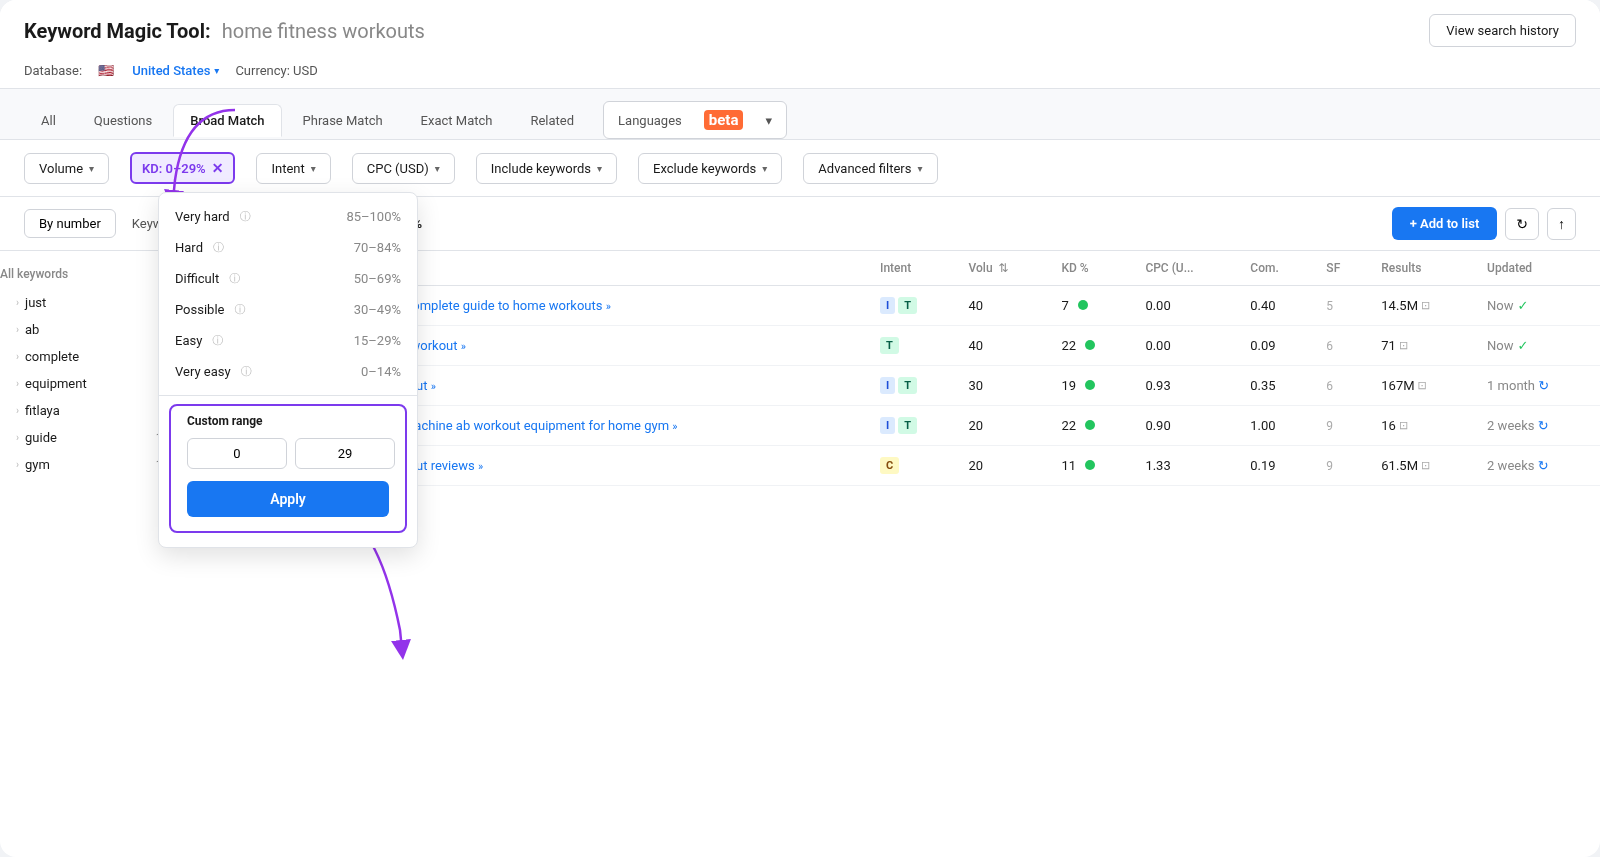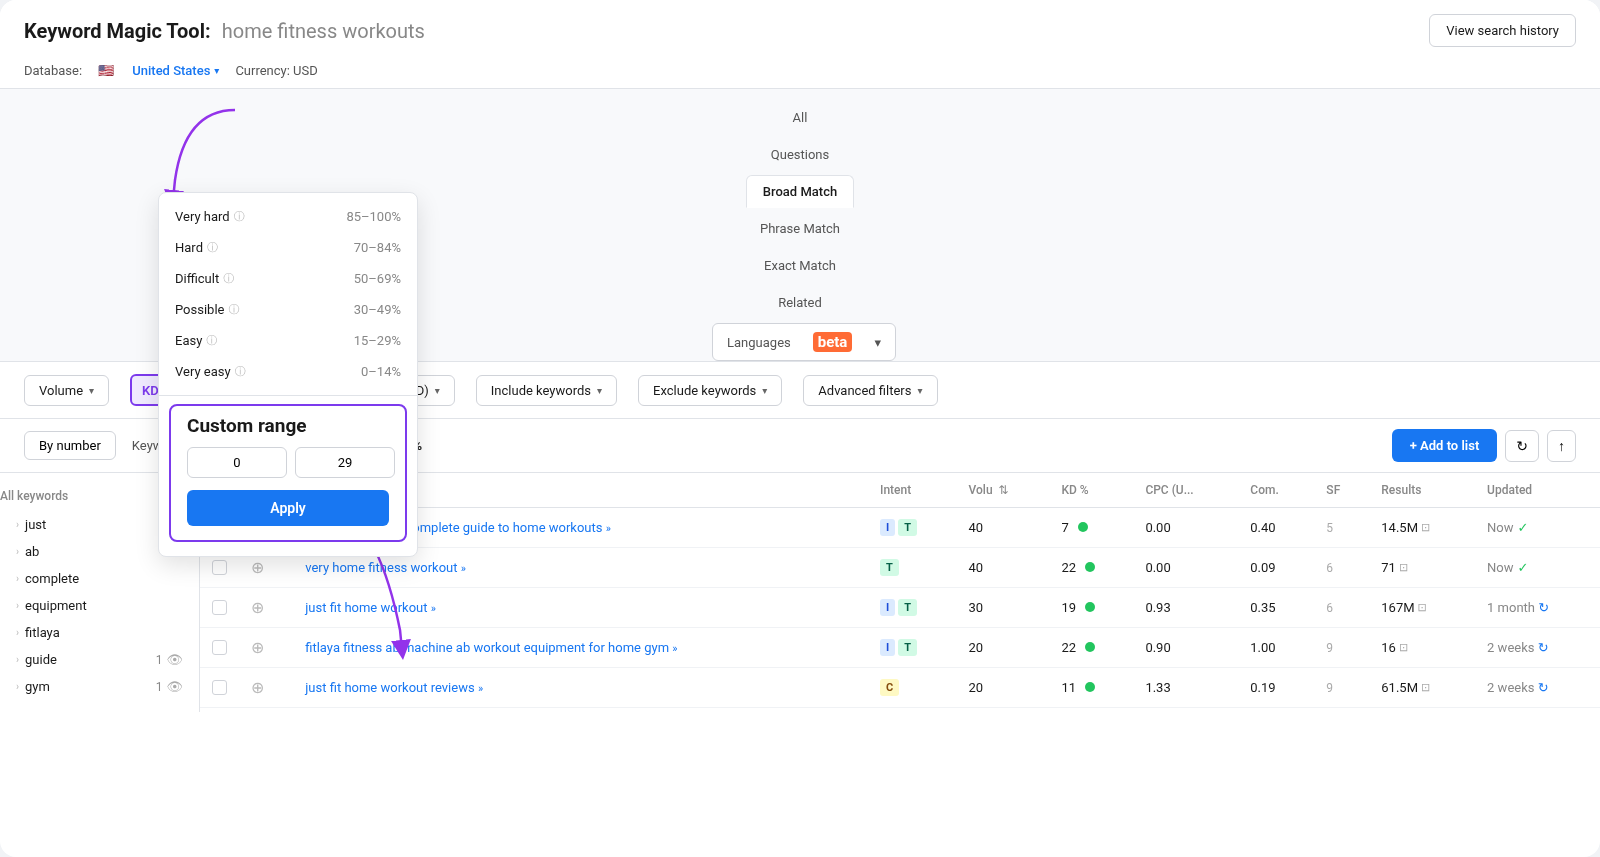--- a/index.html
+++ b/index.html
@@ -8,21 +8,21 @@
 
     
     .header { background: #fff; padding: 14px 24px 0 24px; border-bottom: 1px solid #e0e3e8; }
     .header-top { display: flex; justify-content: space-between; align-items: center; padding-bottom: 10px; }
     .view-history-btn { background: #fff; border: 1px solid #d0d3d9; border-radius: 6px; padding: 8px 16px; font-size: 13px; color: #1a1a1a; cursor: pointer; }
     .db-row { display: flex; align-items: center; gap: 16px; padding: 6px 0 10px 0; font-size: 13px; color: #555; }
     .db-link { color: #1877f2; font-weight: 500; display: flex; align-items: center; gap: 4px; cursor: pointer; }
     .db-link .chevron { font-size: 10px; }
 
     
-    .tabs-row { display: flex; align-items: center; gap: 4px; padding: 12px 24px 0 24px; background: #f8f9fb; border-bottom: 1px solid #e0e3e8; flex-direction: column; }
+    .tabs-row { display: flex; align-items: center; gap: 4px; padding: 12px 24px 0 24px; background: #f8f9fb; border-bottom: 1px solid #e0e3e8; }
     .tab { padding: 8px 16px; border-radius: 6px 6px 0 0; font-size: 13px; cursor: pointer; border: 1px solid transparent; background: transparent; color: #555; white-space: nowrap; }
     .tab.active { background: #fff; border: 1px solid #e0e3e8; border-bottom: 1px solid #fff; color: #1a1a1a; font-weight: 500; }
     .languages-tab { display: flex; align-items: center; gap: 22px; padding: 8px 14px; border: 1px solid #d0d3d9; border-radius: 6px; background: #fff; color: #555; cursor: pointer; margin-left: 8px; }
     .beta-badge { background: #ff6b35; color: #fff; font-size: 15px; font-weight: 700; border-radius: 4px; padding: 1px 5px; }
 
     
     .filters-row { display: flex; align-items: center; gap: 21px; padding: 12px 24px; background: #fff; border-bottom: 1px solid #e0e3e8; }
     .filter-btn { display: flex; align-items: center; gap: 6px; padding: 7px 14px; border: 1px solid #d0d3d9; border-radius: 6px; background: #fff; font-size: 13px; color: #1a1a1a; cursor: pointer; white-space: nowrap; }
     .filter-btn .chevron { font-size: 10px; color: #666; }
     .filter-btn-active { border: 2px solid #7c3aed; background: #f0ebff; color: #7c3aed; font-weight: 600; display: flex; align-items: center; gap: 6px; padding: 6px 10px; border-radius: 6px; cursor: pointer; }
@@ -71,26 +71,26 @@
     .updated-now { color: #888; display: flex; align-items: center; gap: 4px; }
     .check-green { color: #22c55e; }
     .refresh-blue { color: #1877f2; cursor: pointer; }
     .checkbox-cell { width: 30px; }
     .cb { width: 15px; height: 15px; border: 1.5px solid #d0d3d9; border-radius: 3px; cursor: pointer; }
     .add-circle { color: #bbb; font-size: 16px; cursor: pointer; }
 
     
     .kd-dropdown { position: absolute; left: 158px; top: 192px; width: 260px; background: #fff; border: 1px solid #e0e3e8; border-radius: 8px; box-shadow: 0 8px 24px rgba(0,0,0,0.12); z-index: 100; padding: 8px 0; }
     .kd-option { display: flex; align-items: center; justify-content: space-between; padding: 8px 16px; font-size: 13px; color: #1a1a1a; cursor: pointer; }
-    .kd-option-label { display: flex; align-items: center; gap: 4px; }
+    .kd-option-label { display: flex; align-items: center; gap: 10px; }
     .info-icon { color: #bbb; font-size: 11px; }
     .kd-pct { color: #888; font-size: 13px; }
     .kd-divider { border: none; border-top: 1px solid #e0e3e8; margin: 8px 0; }
     .custom-range-section { padding: 8px 16px 14px 16px; border: 2px solid #7c3aed; border-radius: 8px; margin: 6px 10px; }
-    .custom-range-title { font-size: 19px; font-weight: 700; color: #1a1a1a; margin-bottom: 10px; }
+    .custom-range-title { font-size: 12px; font-weight: 700; color: #1a1a1a; margin-bottom: 10px; }
     .custom-range-inputs { display: flex; gap: 8px; margin-bottom: 12px; }
     .custom-range-input { width: 100px; padding: 7px 10px; border: 1px solid #d0d3d9; border-radius: 6px; font-size: 13px; text-align: center; }
     .apply-btn { width: 100%; background: #1877f2; color: #fff; border: none; border-radius: 6px; padding: 10px; font-size: 14px; font-weight: 600; cursor: pointer; }
     .arrow-svg { position: absolute; pointer-events: none; }
   </style>
 </head>
 <body>
 
 <div class="page-wrapper">
 

